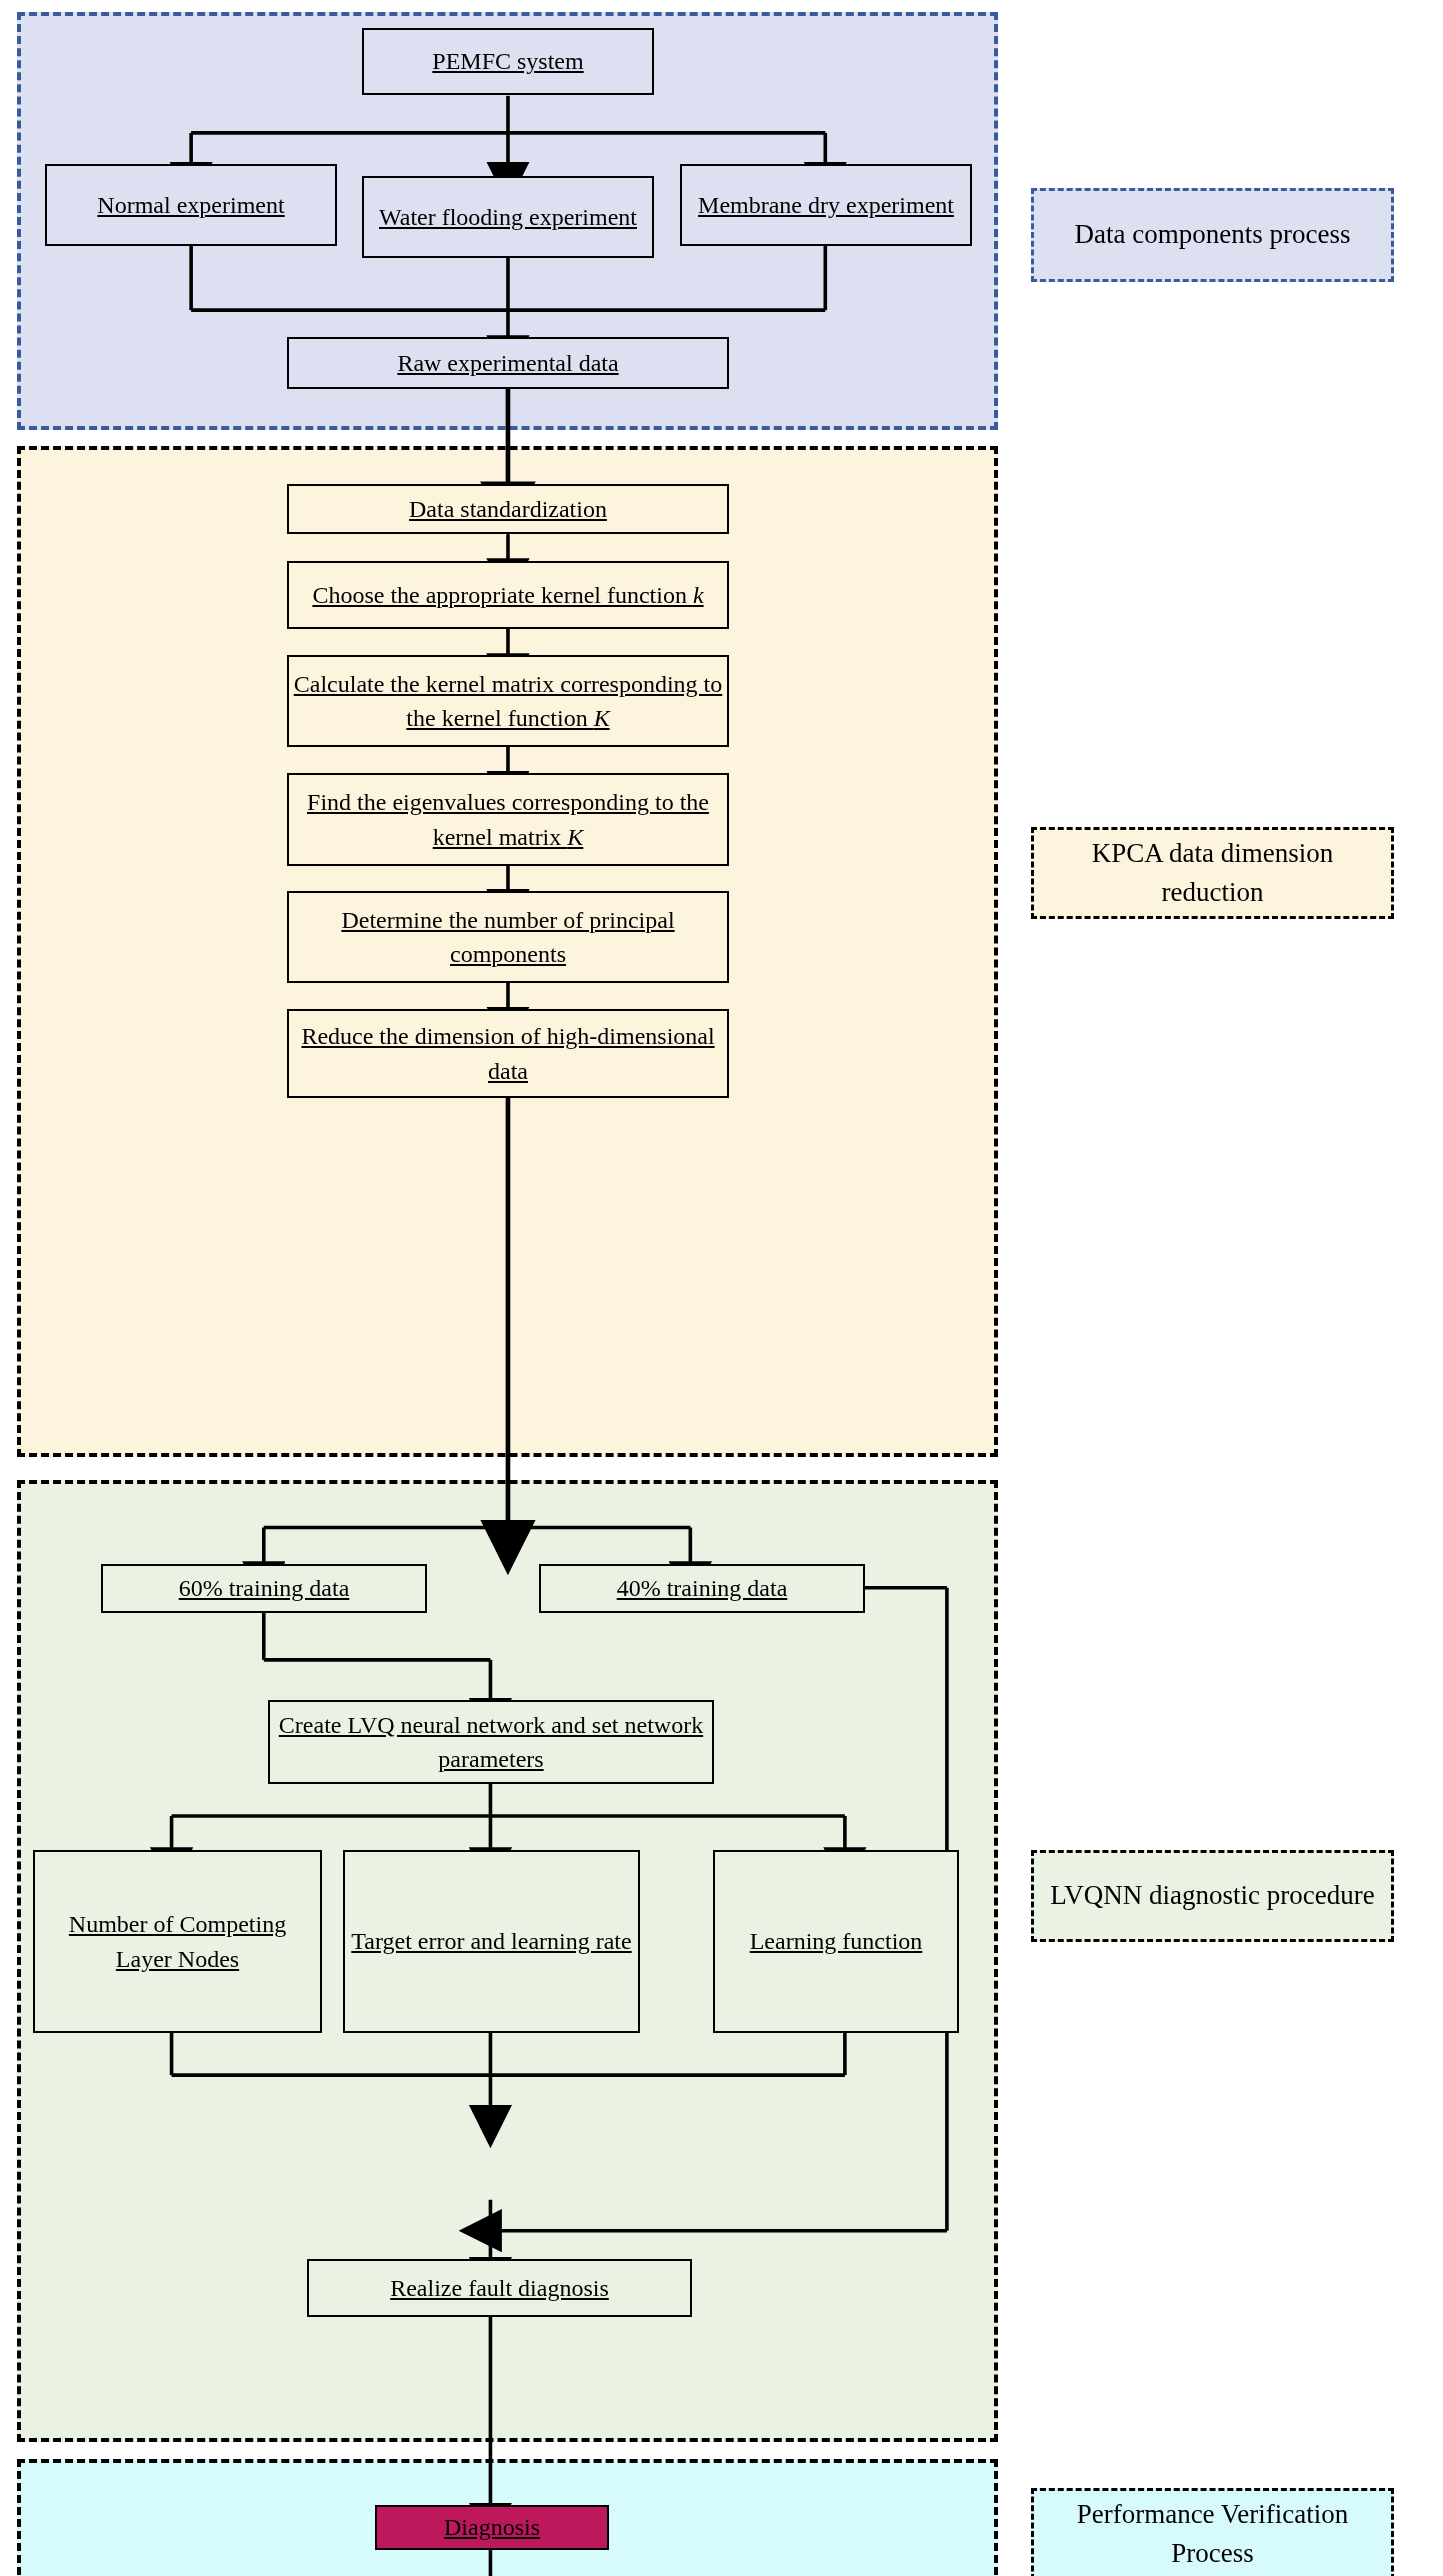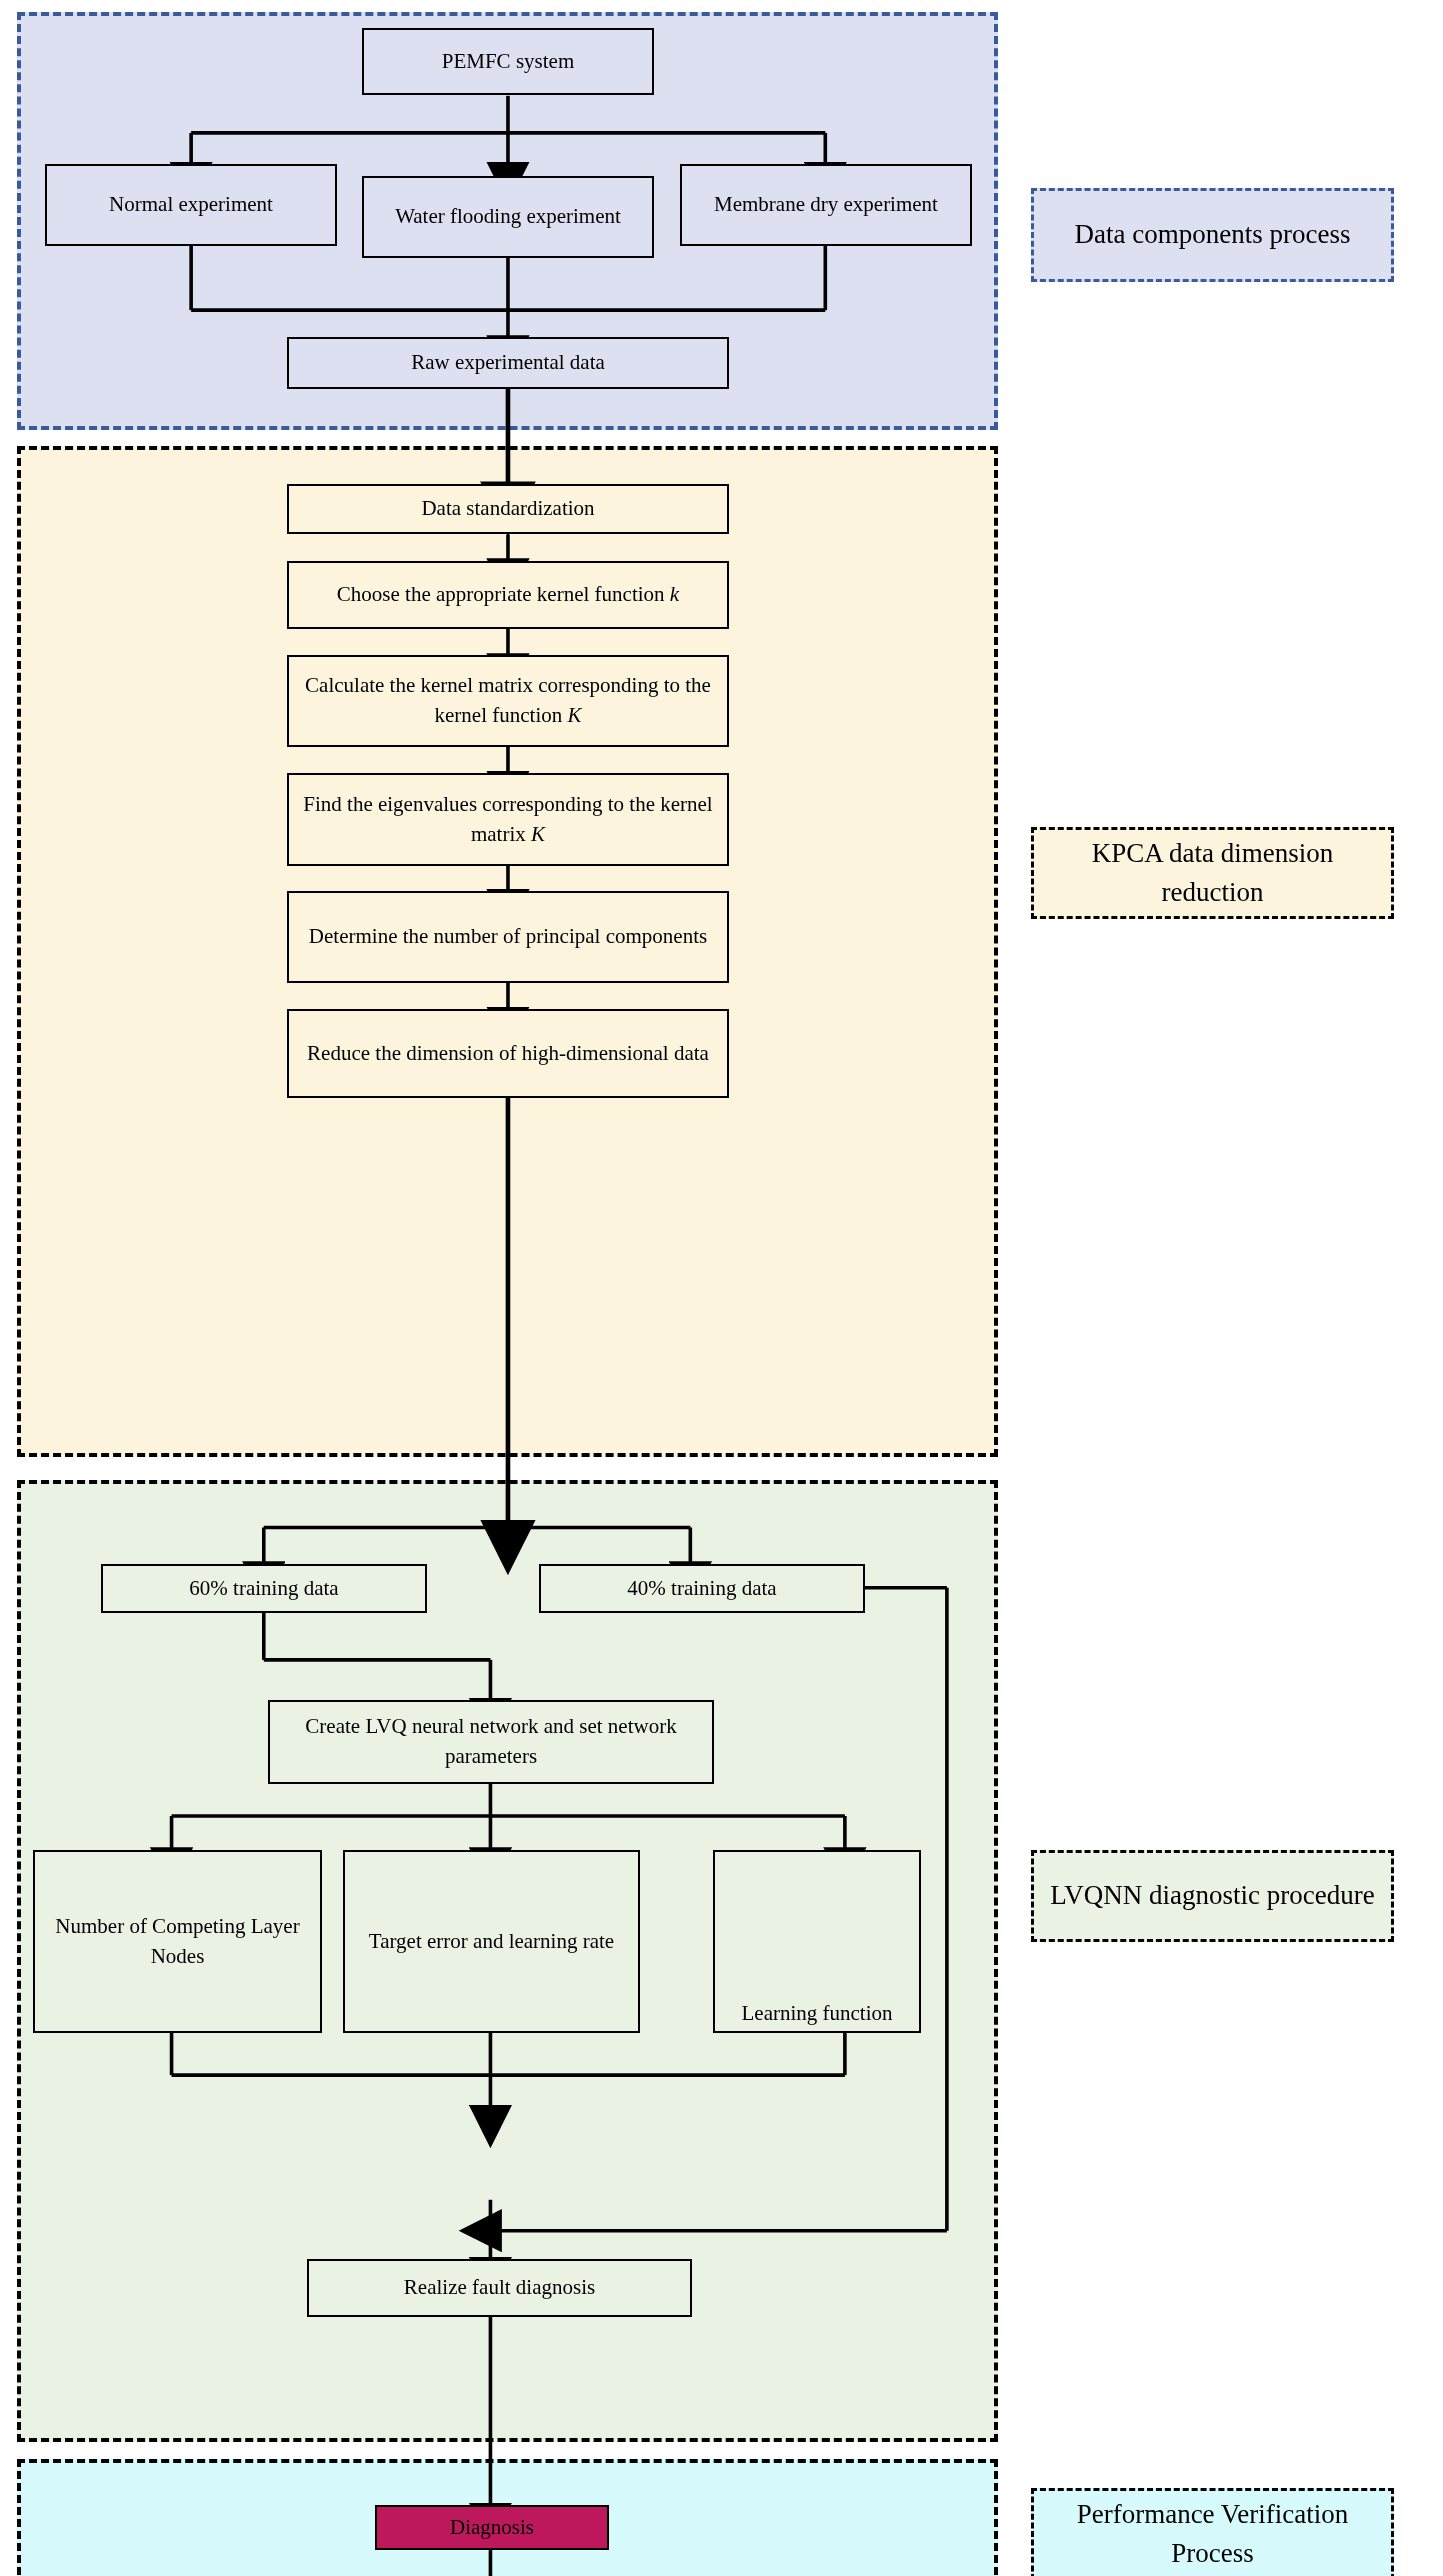--- a/index.html
+++ b/index.html
@@ -77,22 +77,23 @@
   
   .node{
     position:absolute;
     box-sizing:border-box;
     border:2.6px solid #000;
     display:flex;
     align-items:center;
     justify-content:center;
     text-align:center;
     line-height:1.42;
-    font-size:21px;
+    font-size:24px;
     padding:2.1px 4.1px;
+    text-decoration:underline;
   }
   .node.bg-blue{background:#dce0f0;}
   .node.bg-cream{background:#fdf4dd;}
   .node.bg-green{background:#eaf2e4;}
   .node.bg-cyan{background:#be185d;}
   .node em{font-style:italic;}
 
   
   #wires{
     position:absolute;
@@ -232,21 +233,21 @@
   </div>
 
   <div class="node bg-green" style="left:33px; top:1850px; width:289px; height:183px;">
     <span>Number of Competing Layer Nodes</span>
   </div>
 
   <div class="node bg-green" style="left:343px; top:1850px; width:297px; height:183px;">
     <span>Target error and learning rate</span>
   </div>
 
-  <div class="node bg-green" style="left:713px; top:1850px; width:208px; height:183px;align-items:flex-end;">
+  <div class="node bg-green" style="left:713px; top:1850px; width:246px; height:183px;">
     <span>Learning function</span>
   </div>
 
 
   <div class="node bg-green" style="left:307px; top:2259px; width:385px; height:58px;">
     <span>Realize fault diagnosis</span>
   </div>
 
   <div class="node bg-cyan" style="left:375px; top:2505px; width:234px; height:45px;">
     <span>Diagnosis</span>

